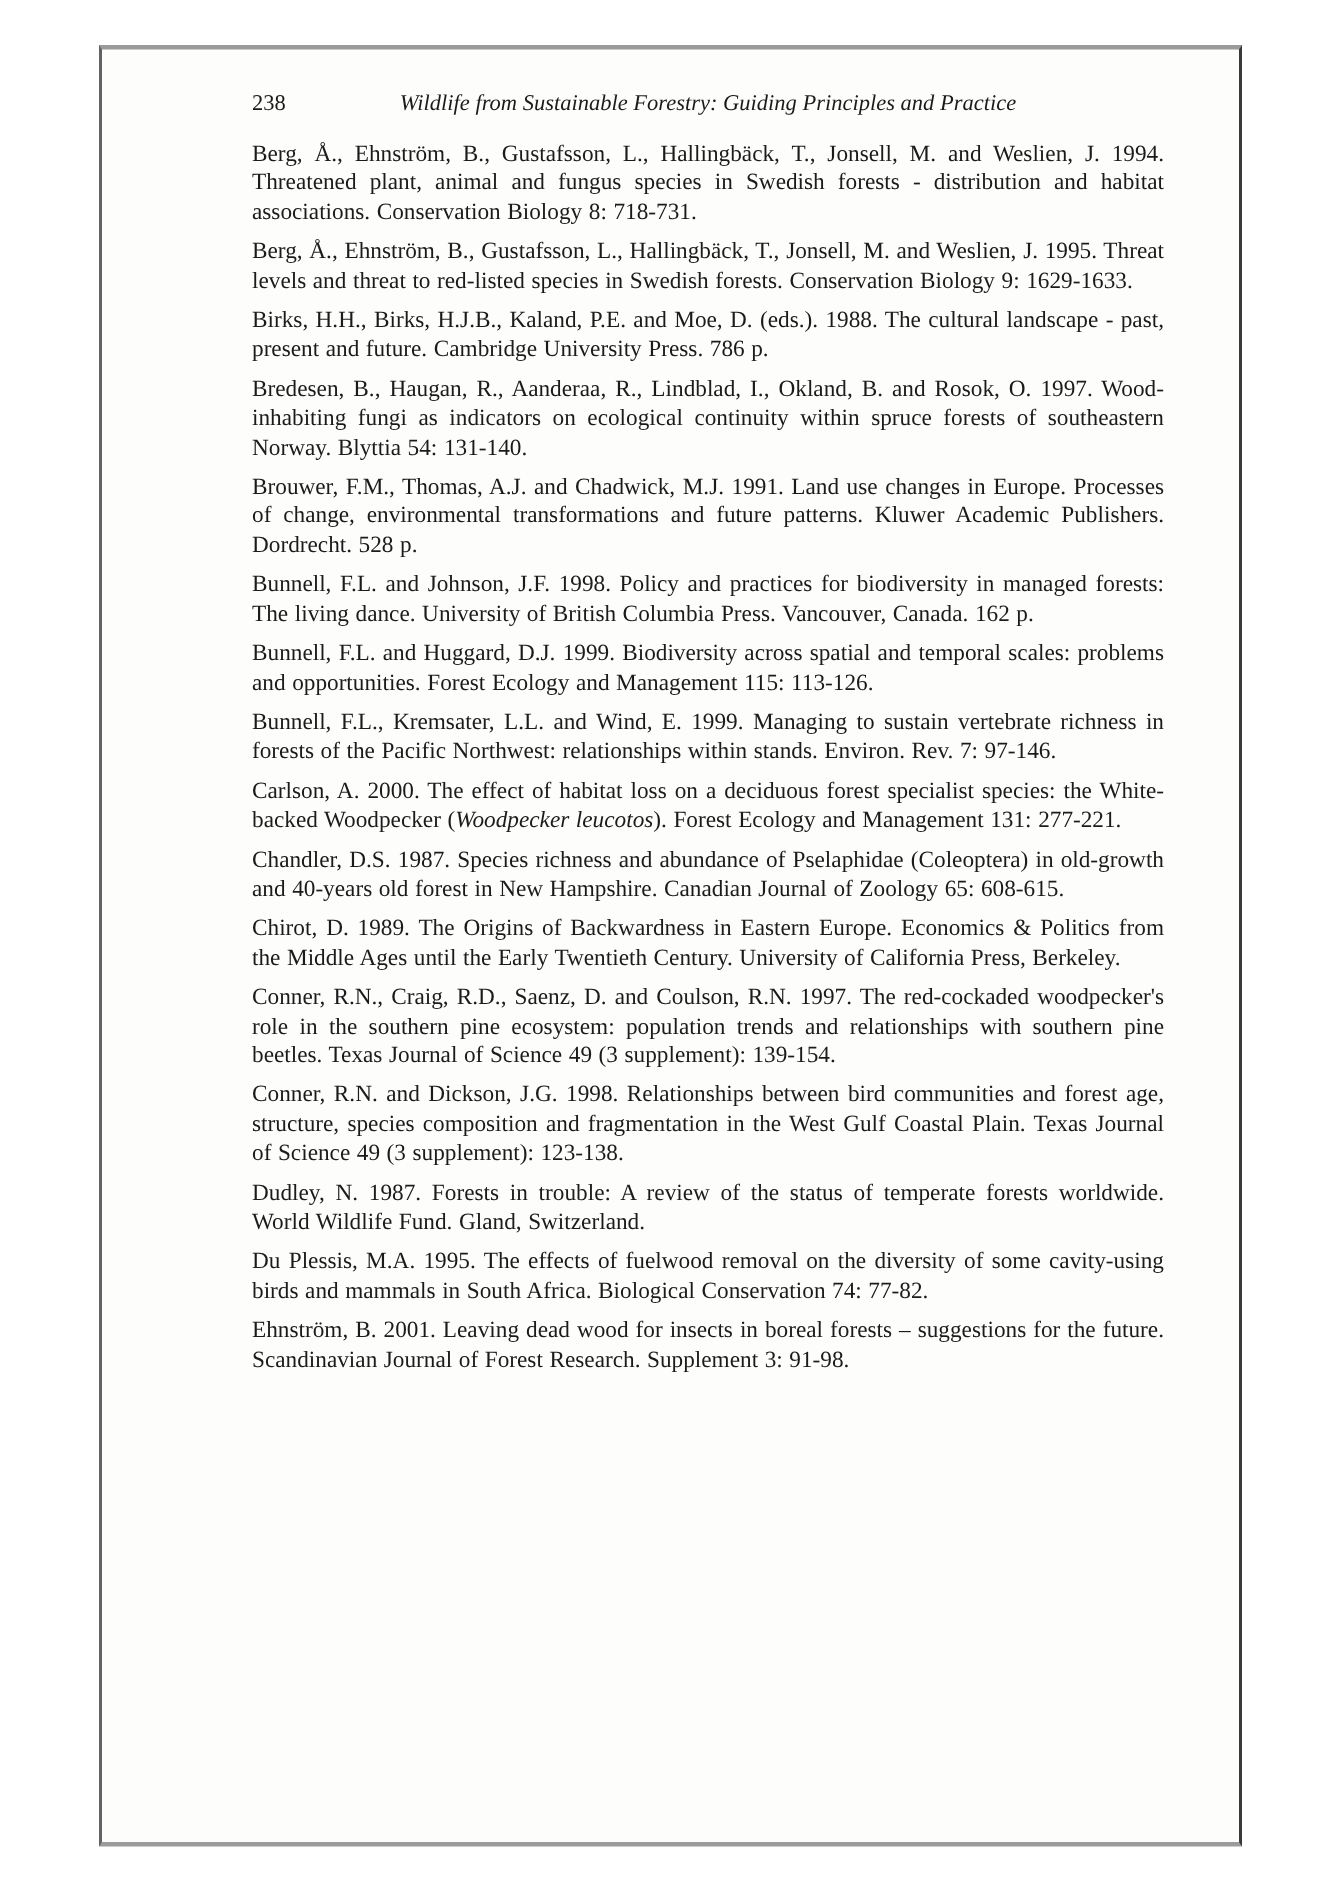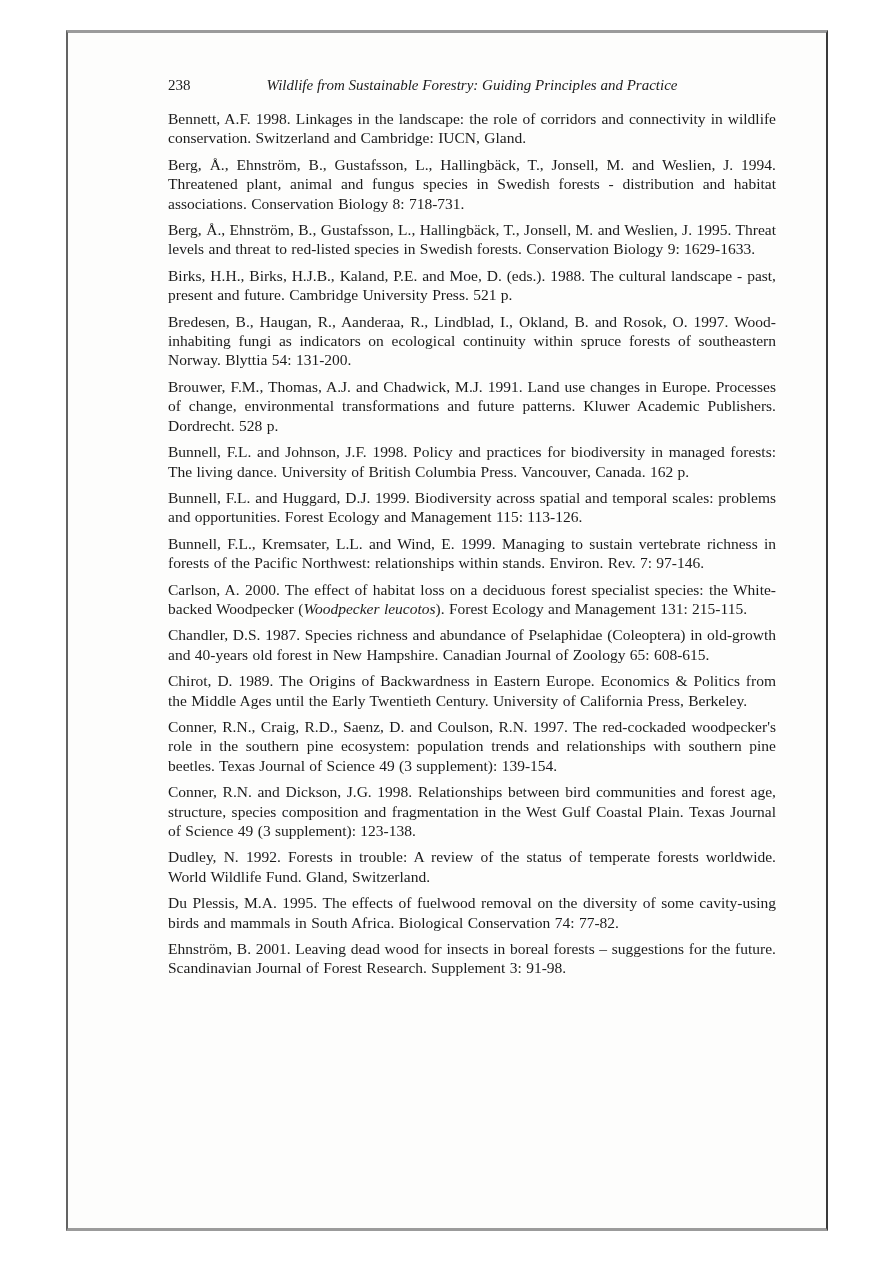--- a/index.html
+++ b/index.html
@@ -19,21 +19,21 @@
     left: 66px;
     top: 30px;
     width: 762px;
     height: 1201px;
     box-sizing: border-box;
     background: var(--page-bg, #fdfdfc);
     border-top: 3px solid #9b9b9b;
     border-bottom: 3px solid #9b9b9b;
     border-left: 2px solid #636363;
     border-right: 2px solid #3a3a3a;
-    padding: 43px 50px 0 100px;
+    padding: 27px 50px 0 100px;
   }
   .page-header {
     position: relative;
     text-align: center;
     font-size: 15px;
     line-height: 19px;
     margin-bottom: 14px;
     color: var(--ink, #1b1b1b);
   }
   .page-number {
@@ -61,31 +61,30 @@
 </style>
 </head>
 <body>
 
 <div class="page">
   <div class="page-header">
     <span class="page-number">238</span>
     <span class="running-title">Wildlife from Sustainable Forestry: Guiding Principles and Practice</span>
   </div>
   <div class="references" id="references">
-      <p class="ref"><span class="seg-roman">Bennett, A.F. 1998. Linkages in the landscape: the role of corridors and connectivity in wildlife conservation. Switzerland and Cambridge: IUCN, Gland.</span></p>
       <p class="ref"><span class="seg-roman">Berg, Å., Ehnström, B., Gustafsson, L., Hallingbäck, T., Jonsell, M. and Weslien, J. 1994. Threatened plant, animal and fungus species in Swedish forests - distribution and habitat associations. Conservation Biology 8: 718-731.</span></p>
       <p class="ref"><span class="seg-roman">Berg, Å., Ehnström, B., Gustafsson, L., Hallingbäck, T., Jonsell, M. and Weslien, J. 1995. Threat levels and threat to red-listed species in Swedish forests. Conservation Biology 9: 1629-1633.</span></p>
-      <p class="ref"><span class="seg-roman">Birks, H.H., Birks, H.J.B., Kaland, P.E. and Moe, D. (eds.). 1988. The cultural landscape - past, present and future. Cambridge University Press. 521 p.</span></p>
-      <p class="ref"><span class="seg-roman">Bredesen, B., Haugan, R., Aanderaa, R., Lindblad, I., Okland, B. and Rosok, O. 1997. Wood-inhabiting fungi as indicators on ecological continuity within spruce forests of southeastern Norway. Blyttia 54: 131-200.</span></p>
+      <p class="ref"><span class="seg-roman">Birks, H.H., Birks, H.J.B., Kaland, P.E. and Moe, D. (eds.). 1988. The cultural landscape - past, present and future. Cambridge University Press. 786 p.</span></p>
+      <p class="ref"><span class="seg-roman">Bredesen, B., Haugan, R., Aanderaa, R., Lindblad, I., Okland, B. and Rosok, O. 1997. Wood-inhabiting fungi as indicators on ecological continuity within spruce forests of southeastern Norway. Blyttia 54: 131-140.</span></p>
       <p class="ref"><span class="seg-roman">Brouwer, F.M., Thomas, A.J. and Chadwick, M.J. 1991. Land use changes in Europe. Processes of change, environmental transformations and future patterns. Kluwer Academic Publishers. Dordrecht. 528 p.</span></p>
       <p class="ref"><span class="seg-roman">Bunnell, F.L. and Johnson, J.F. 1998. Policy and practices for biodiversity in managed forests: The living dance. University of British Columbia Press. Vancouver, Canada. 162 p.</span></p>
       <p class="ref"><span class="seg-roman">Bunnell, F.L. and Huggard, D.J. 1999. Biodiversity across spatial and temporal scales: problems and opportunities. Forest Ecology and Management 115: 113-126.</span></p>
       <p class="ref"><span class="seg-roman">Bunnell, F.L., Kremsater, L.L. and Wind, E. 1999. Managing to sustain vertebrate richness in forests of the Pacific Northwest: relationships within stands. Environ. Rev. 7: 97-146.</span></p>
-      <p class="ref"><span class="seg-roman">Carlson, A. 2000. The effect of habitat loss on a deciduous forest specialist species: the White-backed Woodpecker (</span><span class="seg-italic">Woodpecker leucotos</span><span class="seg-roman">). Forest Ecology and Management 131: 215-115.</span></p>
+      <p class="ref"><span class="seg-roman">Carlson, A. 2000. The effect of habitat loss on a deciduous forest specialist species: the White-backed Woodpecker (</span><span class="seg-italic">Woodpecker leucotos</span><span class="seg-roman">). Forest Ecology and Management 131: 277-221.</span></p>
       <p class="ref"><span class="seg-roman">Chandler, D.S. 1987. Species richness and abundance of Pselaphidae (Coleoptera) in old-growth and 40-years old forest in New Hampshire. Canadian Journal of Zoology 65: 608-615.</span></p>
       <p class="ref"><span class="seg-roman">Chirot, D. 1989. The Origins of Backwardness in Eastern Europe. Economics &amp; Politics from the Middle Ages until the Early Twentieth Century. University of California Press, Berkeley.</span></p>
       <p class="ref"><span class="seg-roman">Conner, R.N., Craig, R.D., Saenz, D. and Coulson, R.N. 1997. The red-cockaded woodpecker's role in the southern pine ecosystem: population trends and relationships with southern pine beetles. Texas Journal of Science 49 (3 supplement): 139-154.</span></p>
       <p class="ref"><span class="seg-roman">Conner, R.N. and Dickson, J.G. 1998. Relationships between bird communities and forest age, structure, species composition and fragmentation in the West Gulf Coastal Plain. Texas Journal of Science 49 (3 supplement): 123-138.</span></p>
-      <p class="ref"><span class="seg-roman">Dudley, N. 1992. Forests in trouble: A review of the status of temperate forests worldwide. World Wildlife Fund. Gland, Switzerland.</span></p>
+      <p class="ref"><span class="seg-roman">Dudley, N. 1987. Forests in trouble: A review of the status of temperate forests worldwide. World Wildlife Fund. Gland, Switzerland.</span></p>
       <p class="ref"><span class="seg-roman">Du Plessis, M.A. 1995. The effects of fuelwood removal on the diversity of some cavity-using birds and mammals in South Africa. Biological Conservation 74: 77-82.</span></p>
       <p class="ref"><span class="seg-roman">Ehnström, B. 2001. Leaving dead wood for insects in boreal forests – suggestions for the future. Scandinavian Journal of Forest Research. Supplement 3: 91-98.</span></p>
     </div>
 </div>
 
 </body></html>

